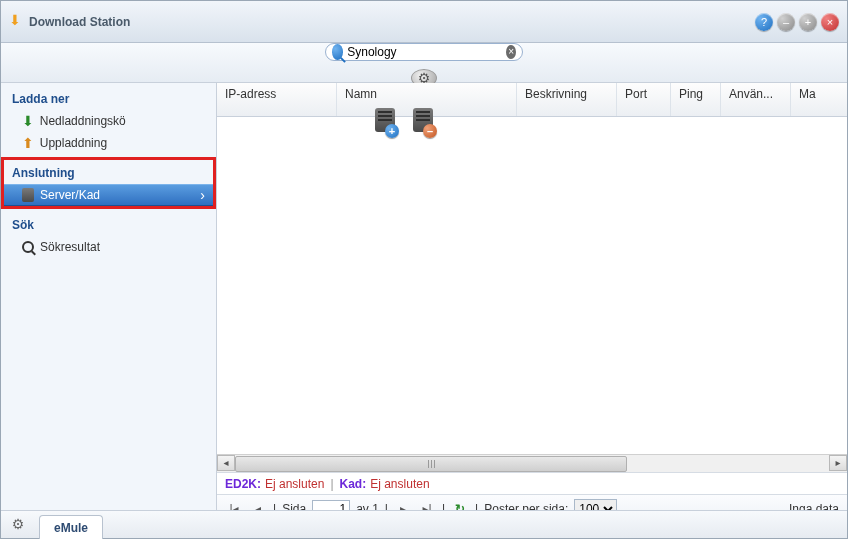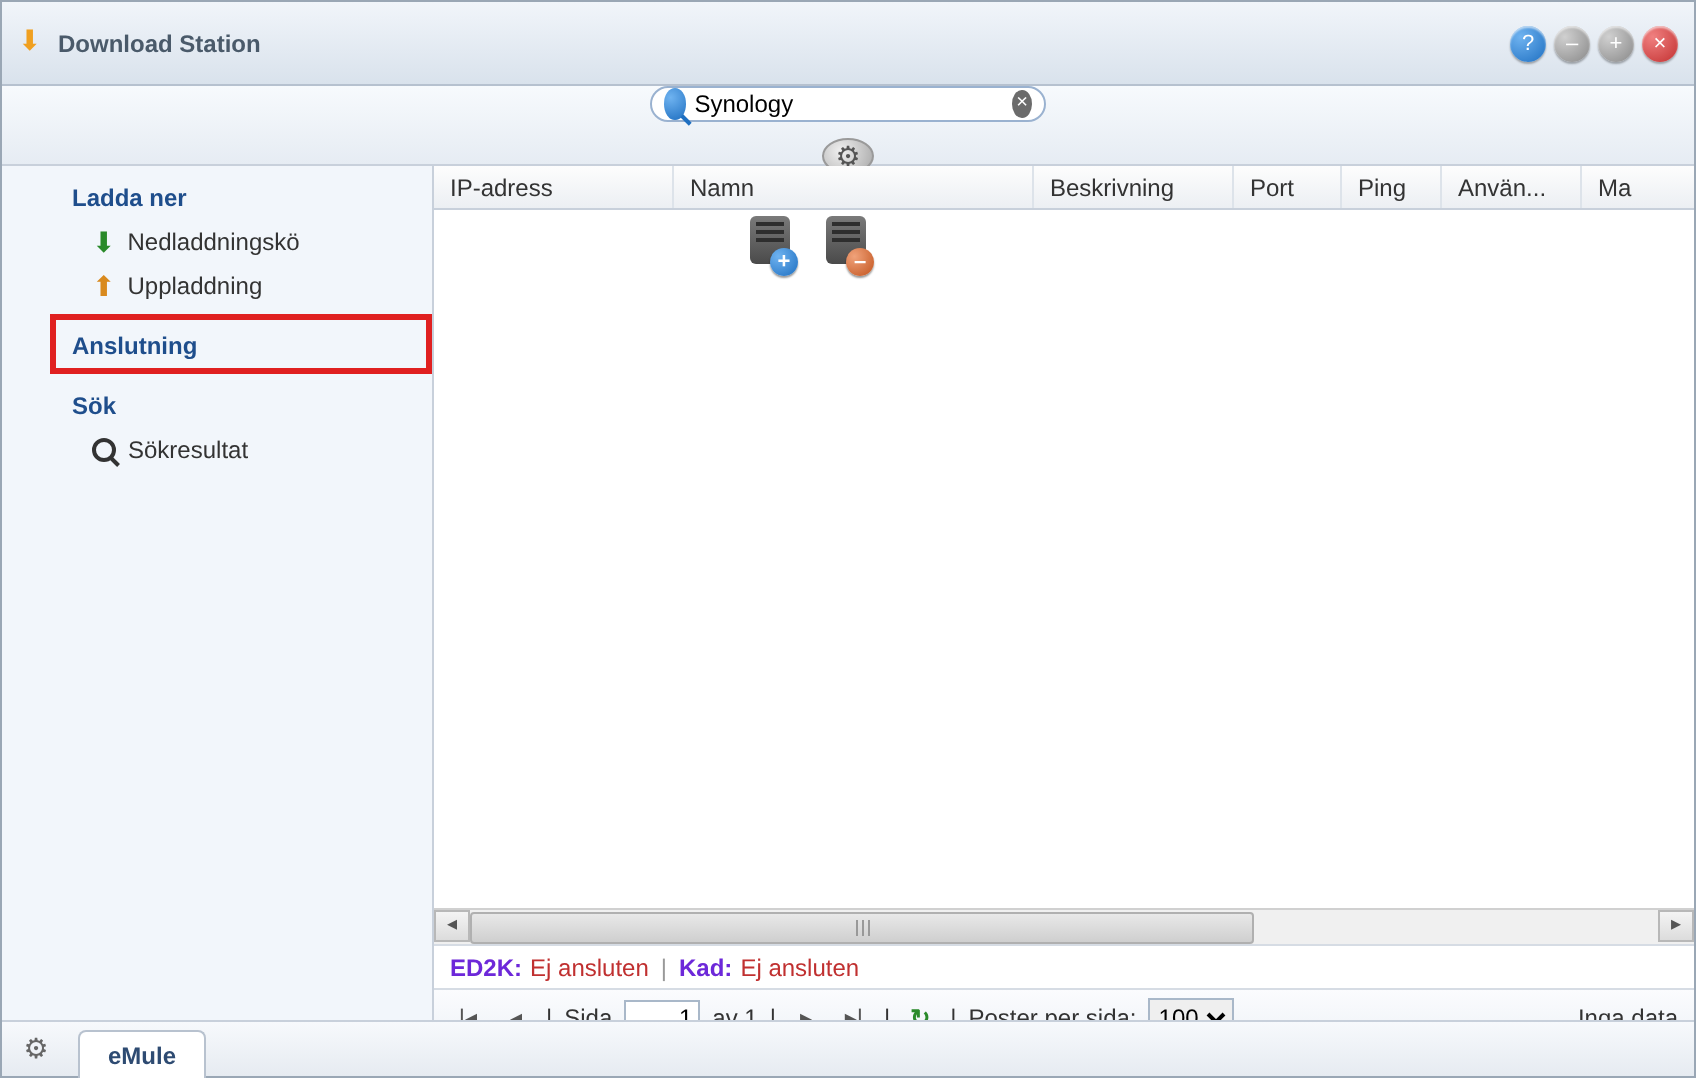--- a/index.html
+++ b/index.html
@@ -28,34 +28,34 @@
   .srv-icon { width: 24px; height: 28px; position: relative; cursor: pointer; }
   .srv-body { width: 20px; height: 24px; background: linear-gradient(#7a7a7a,#4a4a4a); border-radius: 3px; position: absolute; top: 0; left: 2px; }
   .srv-body::before { content: ''; position: absolute; top: 3px; left: 3px; width: 14px; height: 2px; background: #2e2e2e; box-shadow: 0 4px 0 #2e2e2e, 0 8px 0 #2e2e2e; }
   .badge { position: absolute; bottom: -2px; right: -2px; width: 14px; height: 14px; border-radius: 50%; color: #fff; font-size: 11px; line-height: 14px; text-align: center; font-weight: bold; box-shadow: 0 1px 1px rgba(0,0,0,0.4); }
   .badge-add { background: radial-gradient(circle at 30% 30%, #6fb3f0, #1e6fc1); }
   .badge-rem { background: radial-gradient(circle at 30% 30%, #f0a27a, #c2541e); }
   .globe-icon { width: 26px; height: 26px; border-radius: 50%; background: radial-gradient(circle at 35% 30%, #9fe3a8 0%, #3a9f50 40%, #1e5fa6 70%, #0d2a50 100%); border: 1px solid #446; cursor: pointer; }
   
   .body { display: flex; height: calc(100% - 30px - 40px - 28px); }
   .sidebar { width: 216px; border-right: 1px solid #c8d0db; background: #f2f6fb; display: flex; flex-direction: column; }
-  .sb-section { border: 3px solid transparent; margin-left: 24px; }
+  .sb-section { border: 3px solid transparent; }
   .sb-section.hl { border-color: #e02020; }
   .sb-header { font-weight: bold; color: #1f4e8c; padding: 6px 8px 4px; }
   .sb-item { display: flex; align-items: center; gap: 6px; height: 22px; padding: 0 8px 0 18px; cursor: pointer; color: #333; }
   .sb-item.selected { background: linear-gradient(#5a9de0,#2f6fc0); color: #fff; border-top: 1px solid #7cb4eb; border-bottom: 1px solid #1f4f90; position: relative; }
   .sb-item.selected::after { content: '›'; position: absolute; right: 8px; font-size: 14px; }
   .arrow-dn { color: #2a8a2a; font-size: 14px; line-height: 1; }
   .arrow-up { color: #d98a1e; font-size: 14px; line-height: 1; }
   .mini-srv { width: 12px; height: 14px; background: linear-gradient(#7a7a7a,#4a4a4a); border-radius: 2px; }
   .mini-mag { width: 12px; height: 12px; border: 2px solid #333; border-radius: 50%; position: relative; }
   .mini-mag::after { content: ''; position: absolute; width: 5px; height: 2px; background: #333; transform: rotate(45deg); bottom: -3px; right: -4px; }
   
   .main { flex: 1; display: flex; flex-direction: column; background: #fff; min-width: 0; }
-  .col-headers { display: flex; height: 22px; background: linear-gradient(#fdfdfd,#eceff3); border-bottom: 1px solid #c8d0db; font-size: 12px; color: #333; }
+  .col-headers { display: flex; height: 34px; background: linear-gradient(#fdfdfd,#eceff3); border-bottom: 1px solid #c8d0db; font-size: 12px; color: #333; }
   .col { padding: 0 8px; line-height: 22px; border-right: 1px solid #dde3ea; overflow: hidden; white-space: nowrap; text-overflow: ellipsis; }
   .grid-body { flex: 1; background: #fff; overflow: hidden; }
   .hscroll { height: 18px; background: #f0f0f0; border-top: 1px solid #d0d0d0; display: flex; align-items: center; }
   .hscroll-track { flex: 1; height: 16px; background: #f0f0f0; position: relative; margin: 0 18px; }
   .hscroll-thumb { position: absolute; left: 0; top: 0; width: 66%; height: 100%; background: linear-gradient(#e8e8e8,#cfcfcf); border: 1px solid #b0b0b0; border-radius: 2px; display: flex; align-items: center; justify-content: center; gap: 2px; }
   .hscroll-thumb span { width: 1px; height: 8px; background: #999; }
   .hscroll-arrow { width: 18px; height: 16px; background: linear-gradient(#f4f4f4,#dcdcdc); border: 1px solid #b8b8b8; text-align: center; line-height: 14px; font-size: 10px; color: #555; cursor: pointer; position: absolute; top: 0; }
   .status-line { height: 22px; border-top: 1px solid #d6dce4; padding: 0 8px; display: flex; align-items: center; gap: 4px; font-size: 12px; }
   .status-line b { color: #6d28d9; }
   .status-line .red { color: #c03030; }
@@ -120,20 +120,24 @@
           <span class="arrow-dn">⬇</span>
           <span>Nedladdningskö</span>
         </div>
         <div class="sb-item">
           <span class="arrow-up">⬆</span>
           <span>Uppladdning</span>
         </div>
       </div>
       <div class="sb-section hl">
         <div class="sb-header">Anslutning</div>
+        <div class="sb-item selected">
+          <span class="mini-srv"></span>
+          <span>Server/Kad</span>
+        </div>
       </div>
       <div class="sb-section">
         <div class="sb-header">Sök</div>
         <div class="sb-item">
           <span class="mini-mag"></span>
           <span>Sökresultat</span>
         </div>
       </div>
     </div>
 

